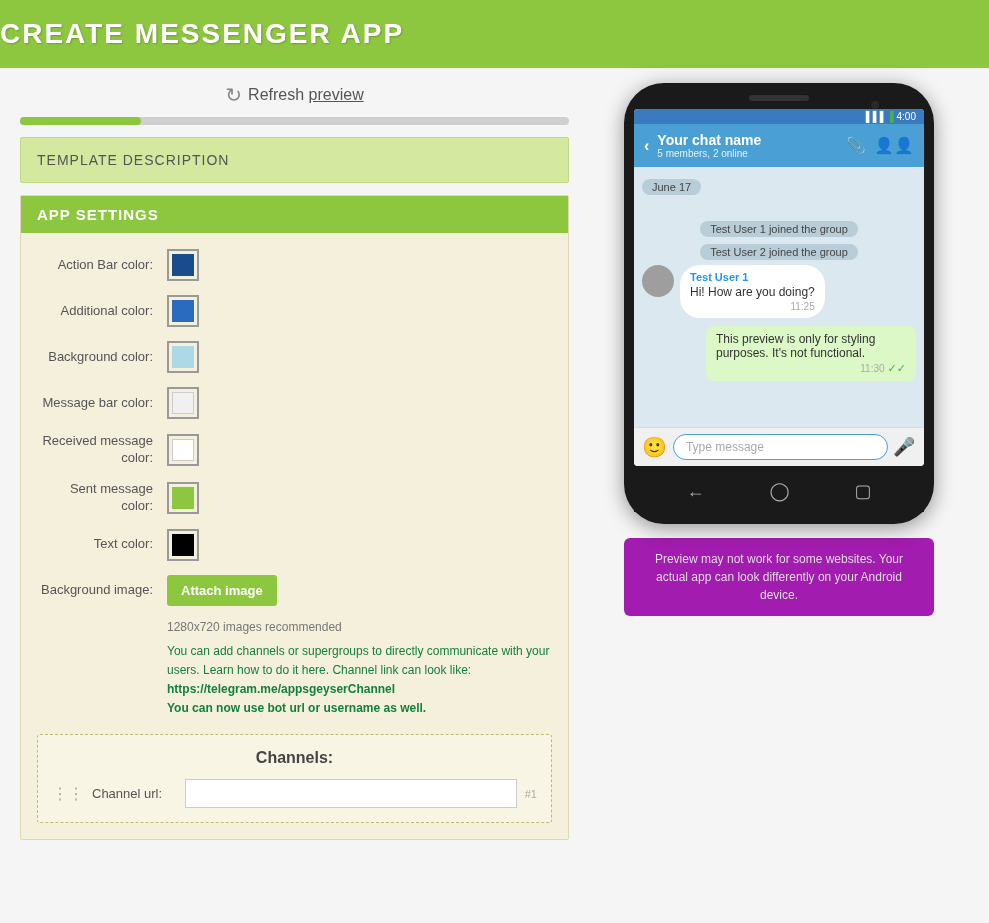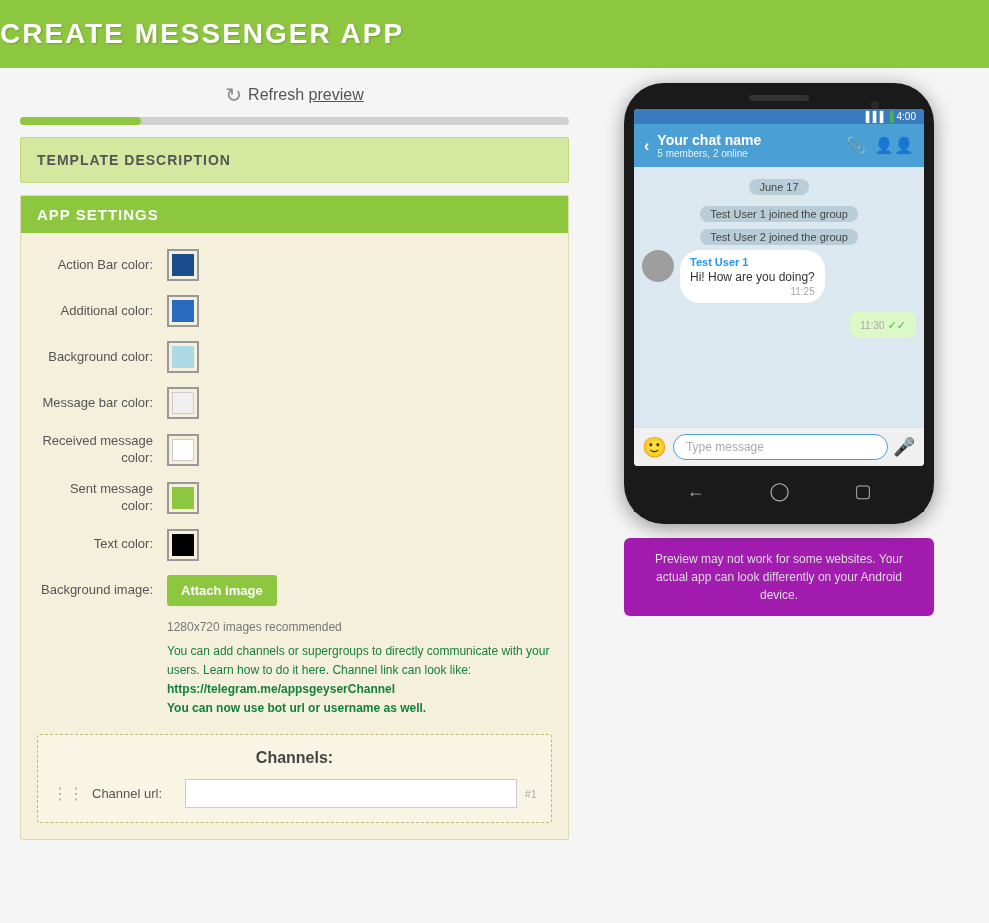--- a/index.html
+++ b/index.html
@@ -69,21 +69,21 @@
     
     .template-desc {
       background: #d4e8a0;
       border: 1px solid #c0d880;
       padding: 14px 16px;
       margin-bottom: 12px;
       border-radius: 2px;
     }
     .template-desc h3 {
       font-size: 14px;
-      font-weight: bold;
+      font-weight: normal;
       color: #555;
       letter-spacing: 1px;
     }
 
     
     .app-settings {
       background: #f5f0dc;
       border: 1px solid #e0d8b0;
       padding: 16px;
       border-radius: 2px;
@@ -300,22 +300,22 @@
     }
 
     
     .chat-messages {
       background: #dce8f0;
       padding: 10px 8px;
       min-height: 260px;
     }
 
     .date-badge {
-      text-align: center;
-      margin-bottom: 9px;
+      text-align: left;
+      margin-bottom: 24px;
     }
     .date-badge span {
       background: #b8cdd8;
       color: #444;
       font-size: 11px;
       padding: 2px 10px;
       border-radius: 10px;
     }
 
     .system-message {
@@ -609,20 +609,21 @@
             <div class="avatar-circle"></div>
             <div class="received-bubble">
               <div class="bubble-sender">Test User 1</div>
               <div class="bubble-text">Hi! How are you doing?</div>
               <div class="bubble-time">11:25</div>
             </div>
           </div>
 
           <div class="sent-msg">
             <div class="sent-bubble">
+              <div class="bubble-text">This preview is only for styling purposes. It's not functional.</div>
               <div class="sent-time">
                 <span>11:30</span>
                 <span class="check-marks">✓✓</span>
               </div>
             </div>
           </div>
 
         </div>
 
         <div class="message-input-bar">

